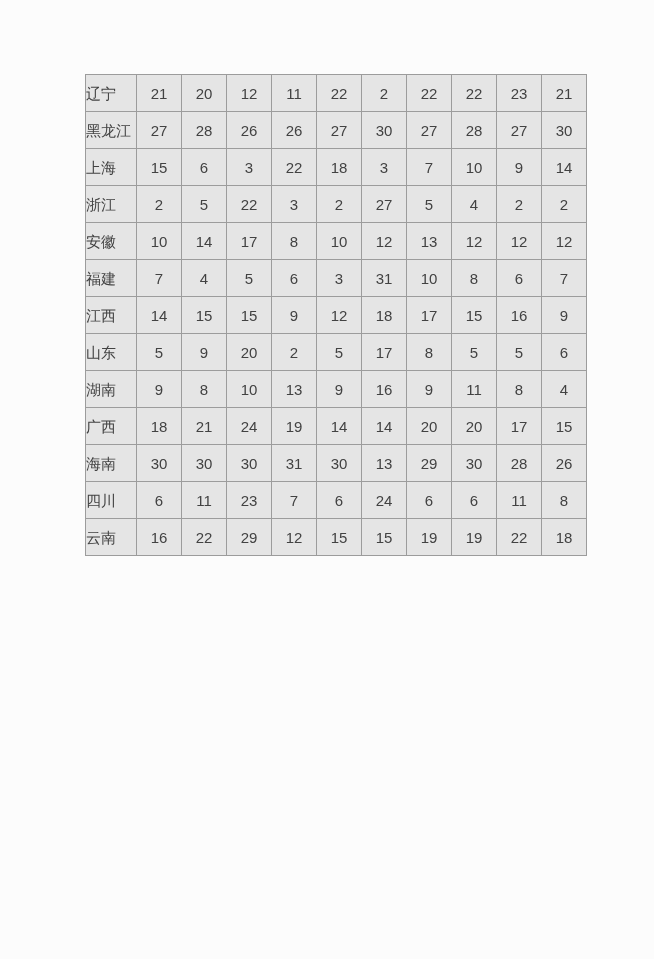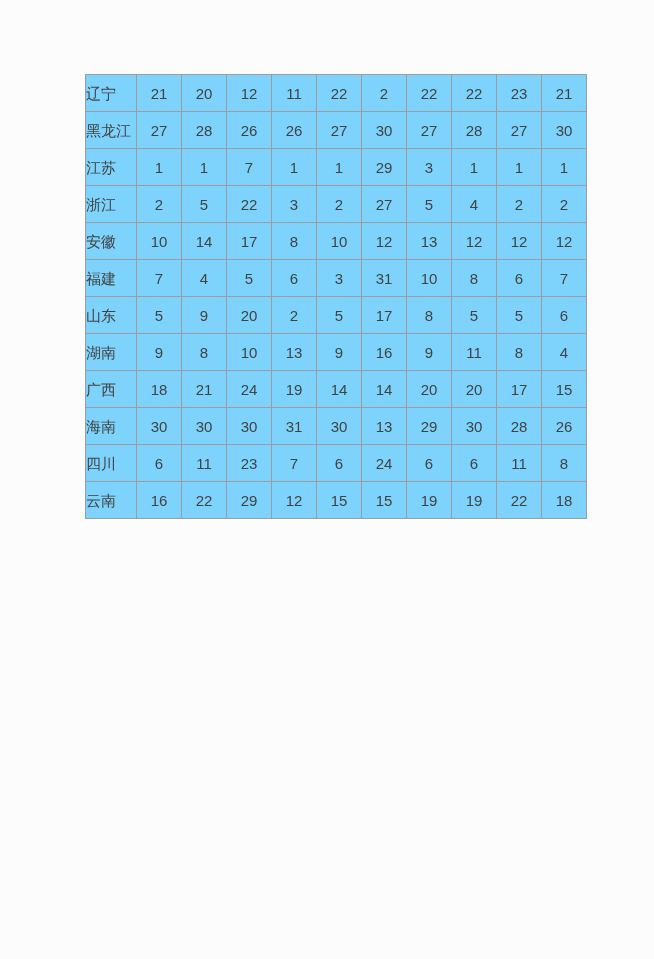--- a/index.html
+++ b/index.html
@@ -16,21 +16,21 @@
     height: 959px;
     overflow: hidden;
   }
   table.data-table {
     position: absolute;
     left: 85px;
     top: 74px;
     border-collapse: collapse;
     table-layout: fixed;
     width: 490px;
-    background: #7dd3fc;
+    background: #e5e5e5;
   }
   table.data-table td {
     border: 1px solid #9c9c9c;
     height: 36px;
     vertical-align: middle;
     font-size: 15px;
     color: #424242;
     padding: 0;
     overflow: hidden;
   }
@@ -72,31 +72,31 @@
           <td class="value-cell">26</td>
           <td class="value-cell">26</td>
           <td class="value-cell">27</td>
           <td class="value-cell">30</td>
           <td class="value-cell">27</td>
           <td class="value-cell">28</td>
           <td class="value-cell">27</td>
           <td class="value-cell">30</td>
         </tr>
         <tr>
-          <td class="province-cell">江苏</td>
-          <td class="value-cell">1</td>
-          <td class="value-cell">1</td>
-          <td class="value-cell">7</td>
-          <td class="value-cell">1</td>
-          <td class="value-cell">1</td>
-          <td class="value-cell">29</td>
-          <td class="value-cell">3</td>
-          <td class="value-cell">1</td>
-          <td class="value-cell">1</td>
-          <td class="value-cell">1</td>
+          <td class="province-cell">上海</td>
+          <td class="value-cell">15</td>
+          <td class="value-cell">6</td>
+          <td class="value-cell">3</td>
+          <td class="value-cell">22</td>
+          <td class="value-cell">18</td>
+          <td class="value-cell">3</td>
+          <td class="value-cell">7</td>
+          <td class="value-cell">10</td>
+          <td class="value-cell">9</td>
+          <td class="value-cell">14</td>
         </tr>
         <tr>
           <td class="province-cell">浙江</td>
           <td class="value-cell">2</td>
           <td class="value-cell">5</td>
           <td class="value-cell">22</td>
           <td class="value-cell">3</td>
           <td class="value-cell">2</td>
           <td class="value-cell">27</td>
           <td class="value-cell">5</td>
@@ -122,20 +122,33 @@
           <td class="value-cell">7</td>
           <td class="value-cell">4</td>
           <td class="value-cell">5</td>
           <td class="value-cell">6</td>
           <td class="value-cell">3</td>
           <td class="value-cell">31</td>
           <td class="value-cell">10</td>
           <td class="value-cell">8</td>
           <td class="value-cell">6</td>
           <td class="value-cell">7</td>
+        </tr>
+        <tr>
+          <td class="province-cell">江西</td>
+          <td class="value-cell">14</td>
+          <td class="value-cell">15</td>
+          <td class="value-cell">15</td>
+          <td class="value-cell">9</td>
+          <td class="value-cell">12</td>
+          <td class="value-cell">18</td>
+          <td class="value-cell">17</td>
+          <td class="value-cell">15</td>
+          <td class="value-cell">16</td>
+          <td class="value-cell">9</td>
         </tr>
         <tr>
           <td class="province-cell">山东</td>
           <td class="value-cell">5</td>
           <td class="value-cell">9</td>
           <td class="value-cell">20</td>
           <td class="value-cell">2</td>
           <td class="value-cell">5</td>
           <td class="value-cell">17</td>
           <td class="value-cell">8</td>

